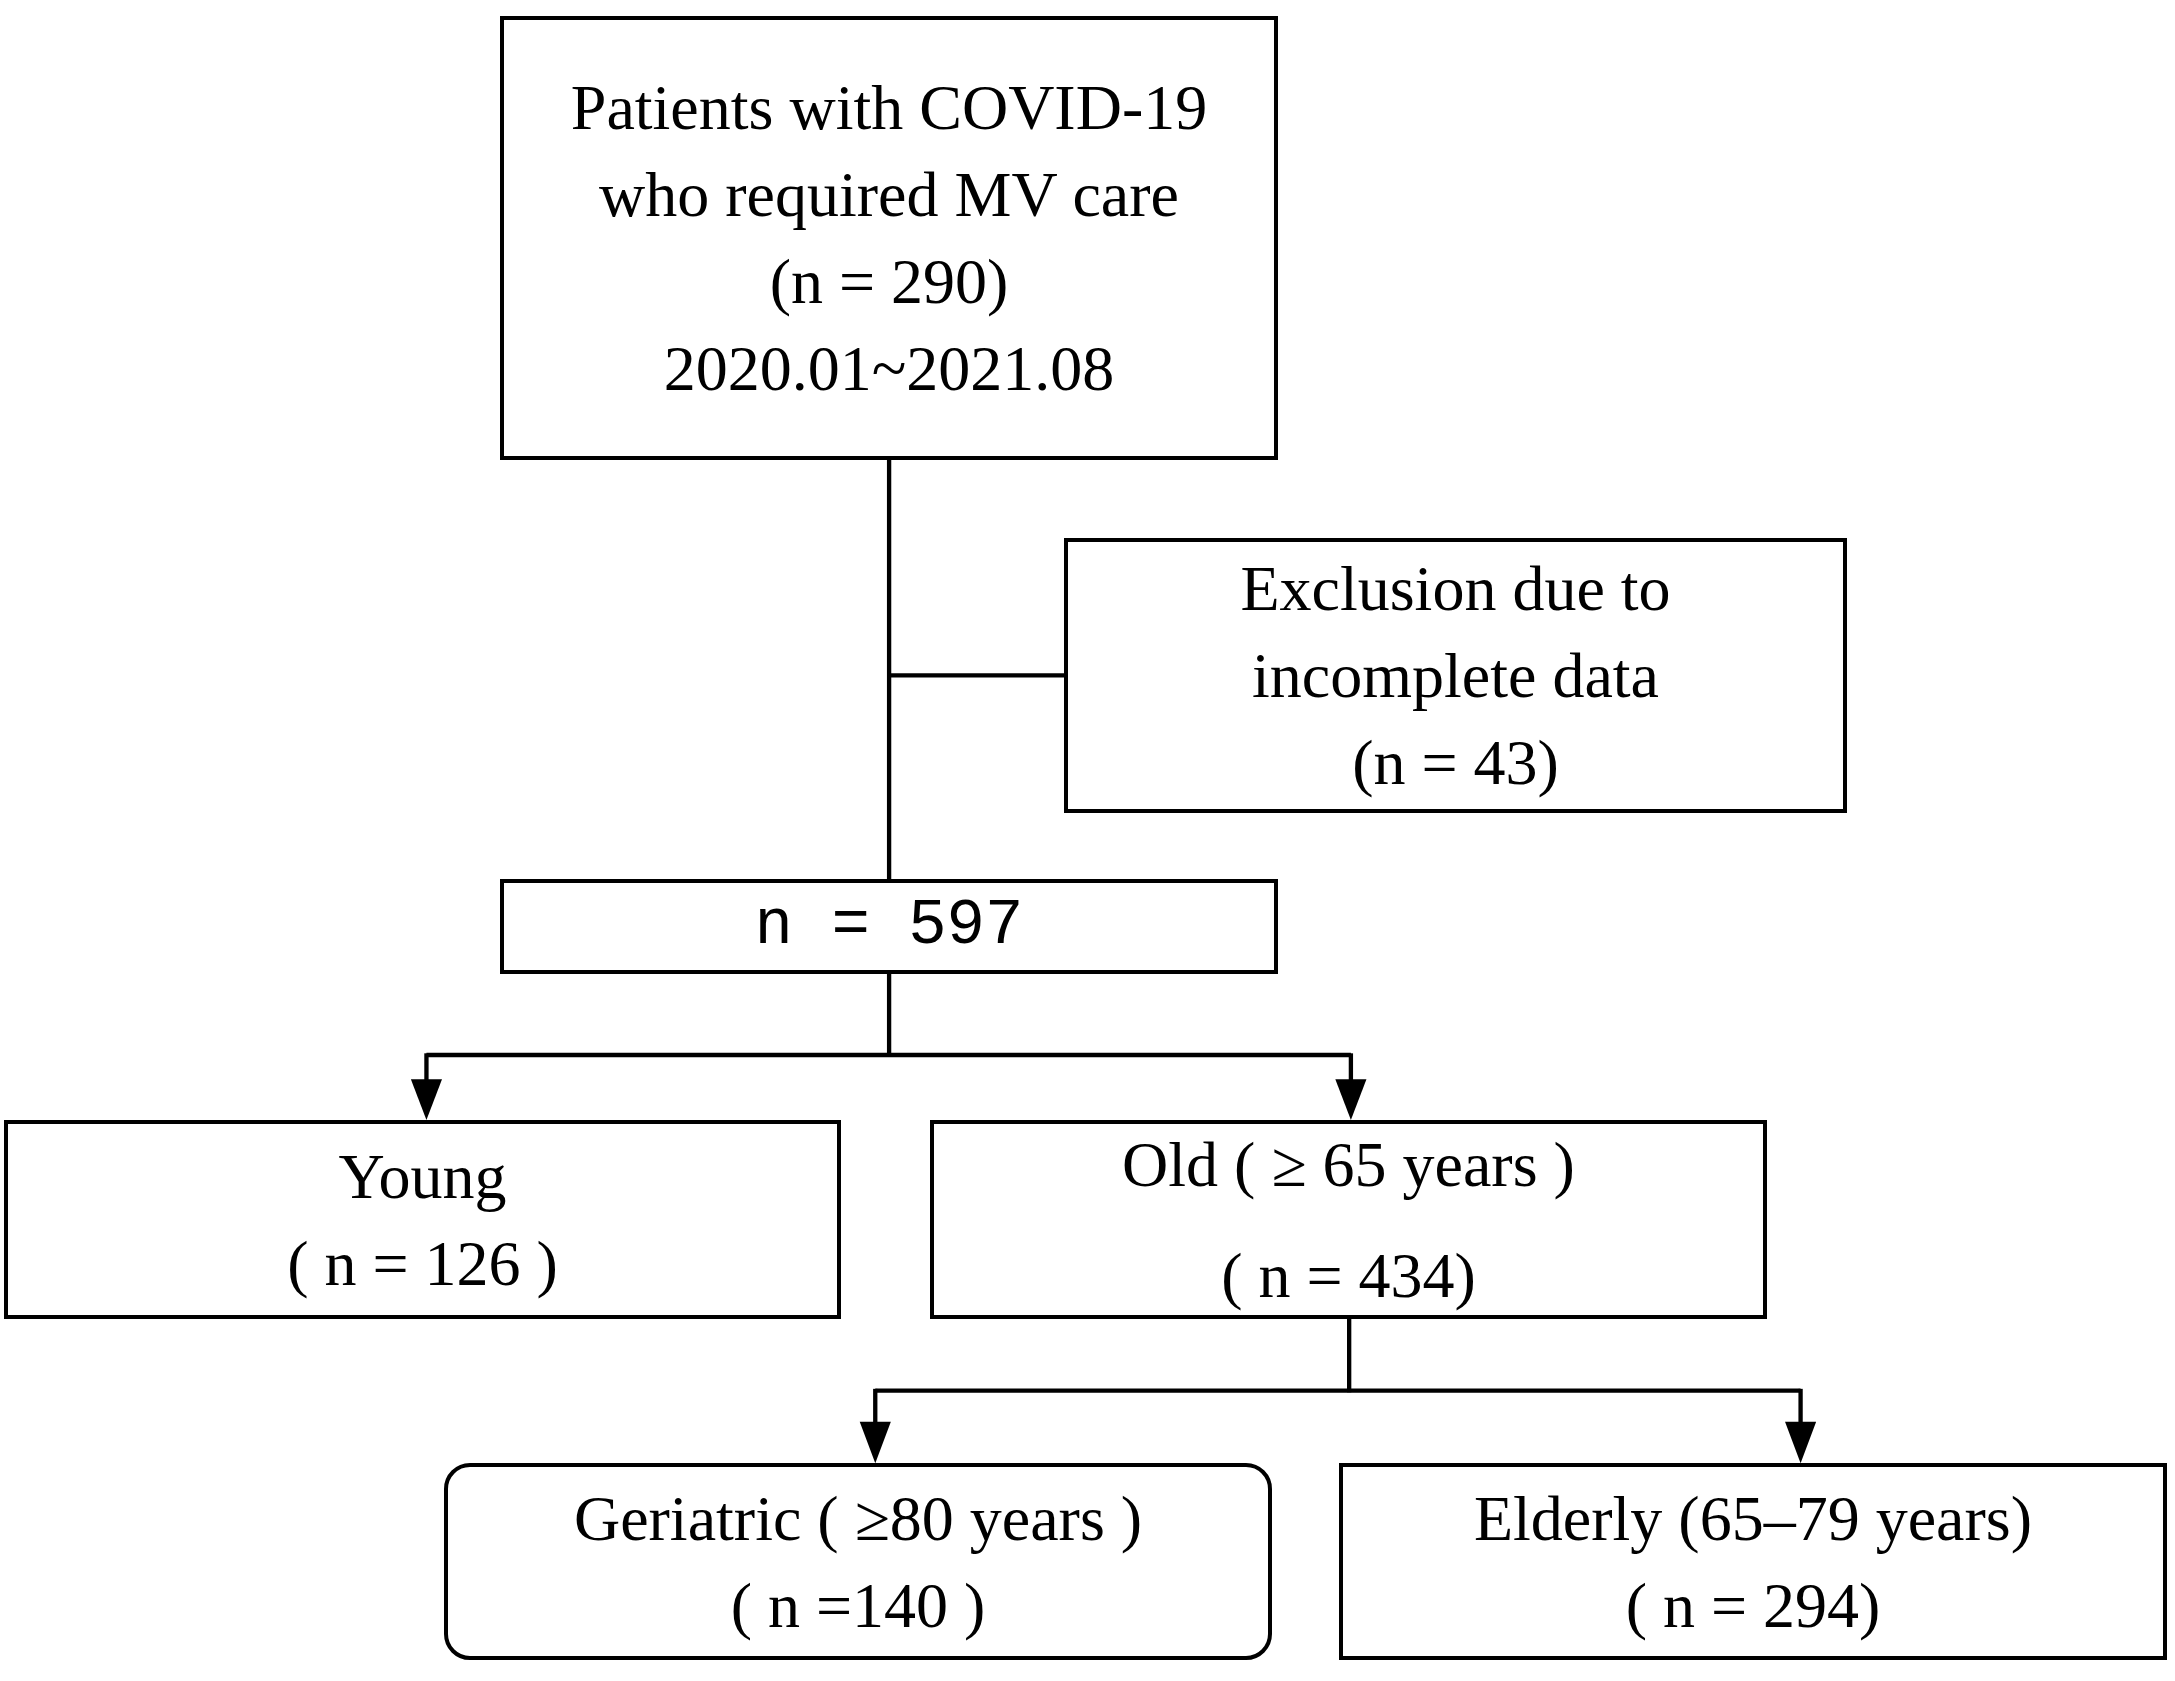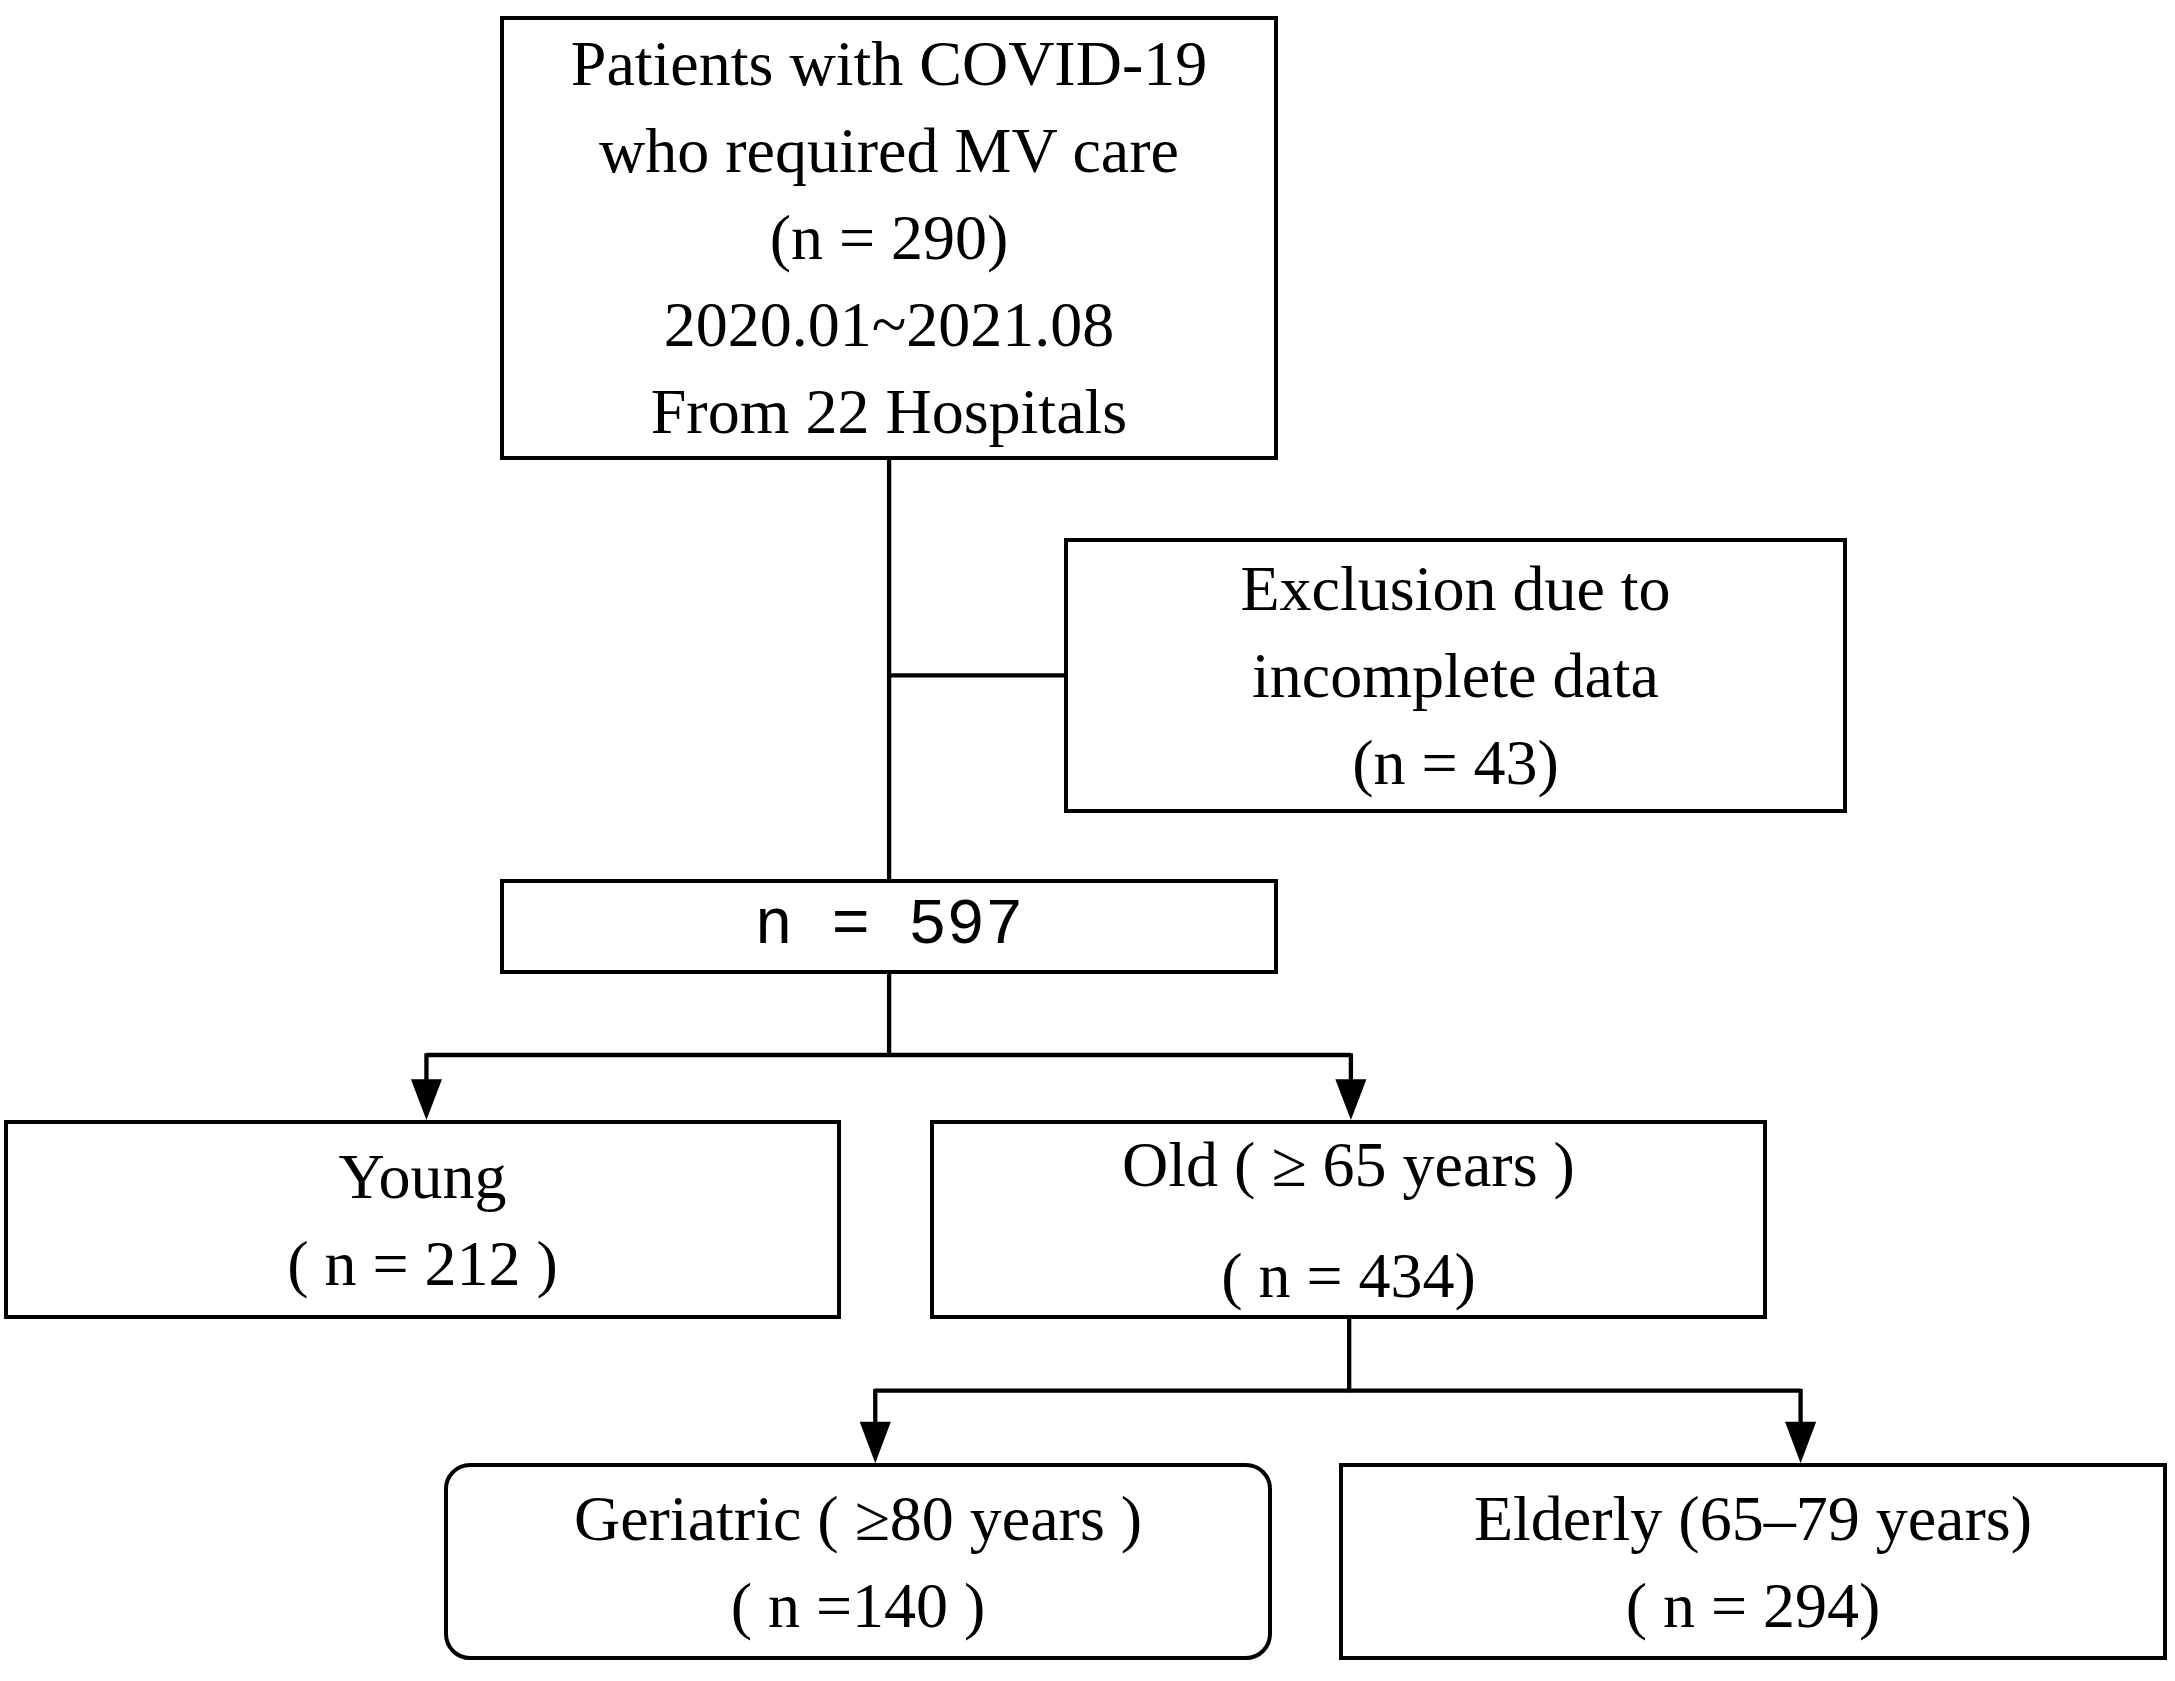--- a/index.html
+++ b/index.html
@@ -80,36 +80,35 @@
 
     <line x1="2082" y1="1606" x2="2082" y2="1650"></line>
     <polygon points="2064,1644 2100,1644 2082,1692"></polygon>
   </svg>
 
   <div class="node" id="node-patients">
     <div class="line">Patients with COVID-19</div>
     <div class="line">who required MV care</div>
     <div class="line">(n = 290)</div>
     <div class="line">2020.01~2021.08</div>
-    <div class="line">From 22 Hospitals</div>
   </div>
 
   <div class="node" id="node-exclusion">
     <div class="line">Exclusion due to</div>
     <div class="line">incomplete data</div>
     <div class="line">(n = 43)</div>
   </div>
 
   <div class="node" id="node-included">
     <div class="line">n = 597</div>
   </div>
 
   <div class="node" id="node-young">
     <div class="line">Young</div>
-    <div class="line">( n = 212 )</div>
+    <div class="line">( n = 126 )</div>
   </div>
 
   <div class="node" id="node-old">
     <div class="line">Old ( ≥ 65 years )</div>
     <div class="line">( n = 434)</div>
   </div>
 
   <div class="node" id="node-geriatric">
     <div class="line">Geriatric ( ≥80 years )</div>
     <div class="line">( n =140 )</div>

